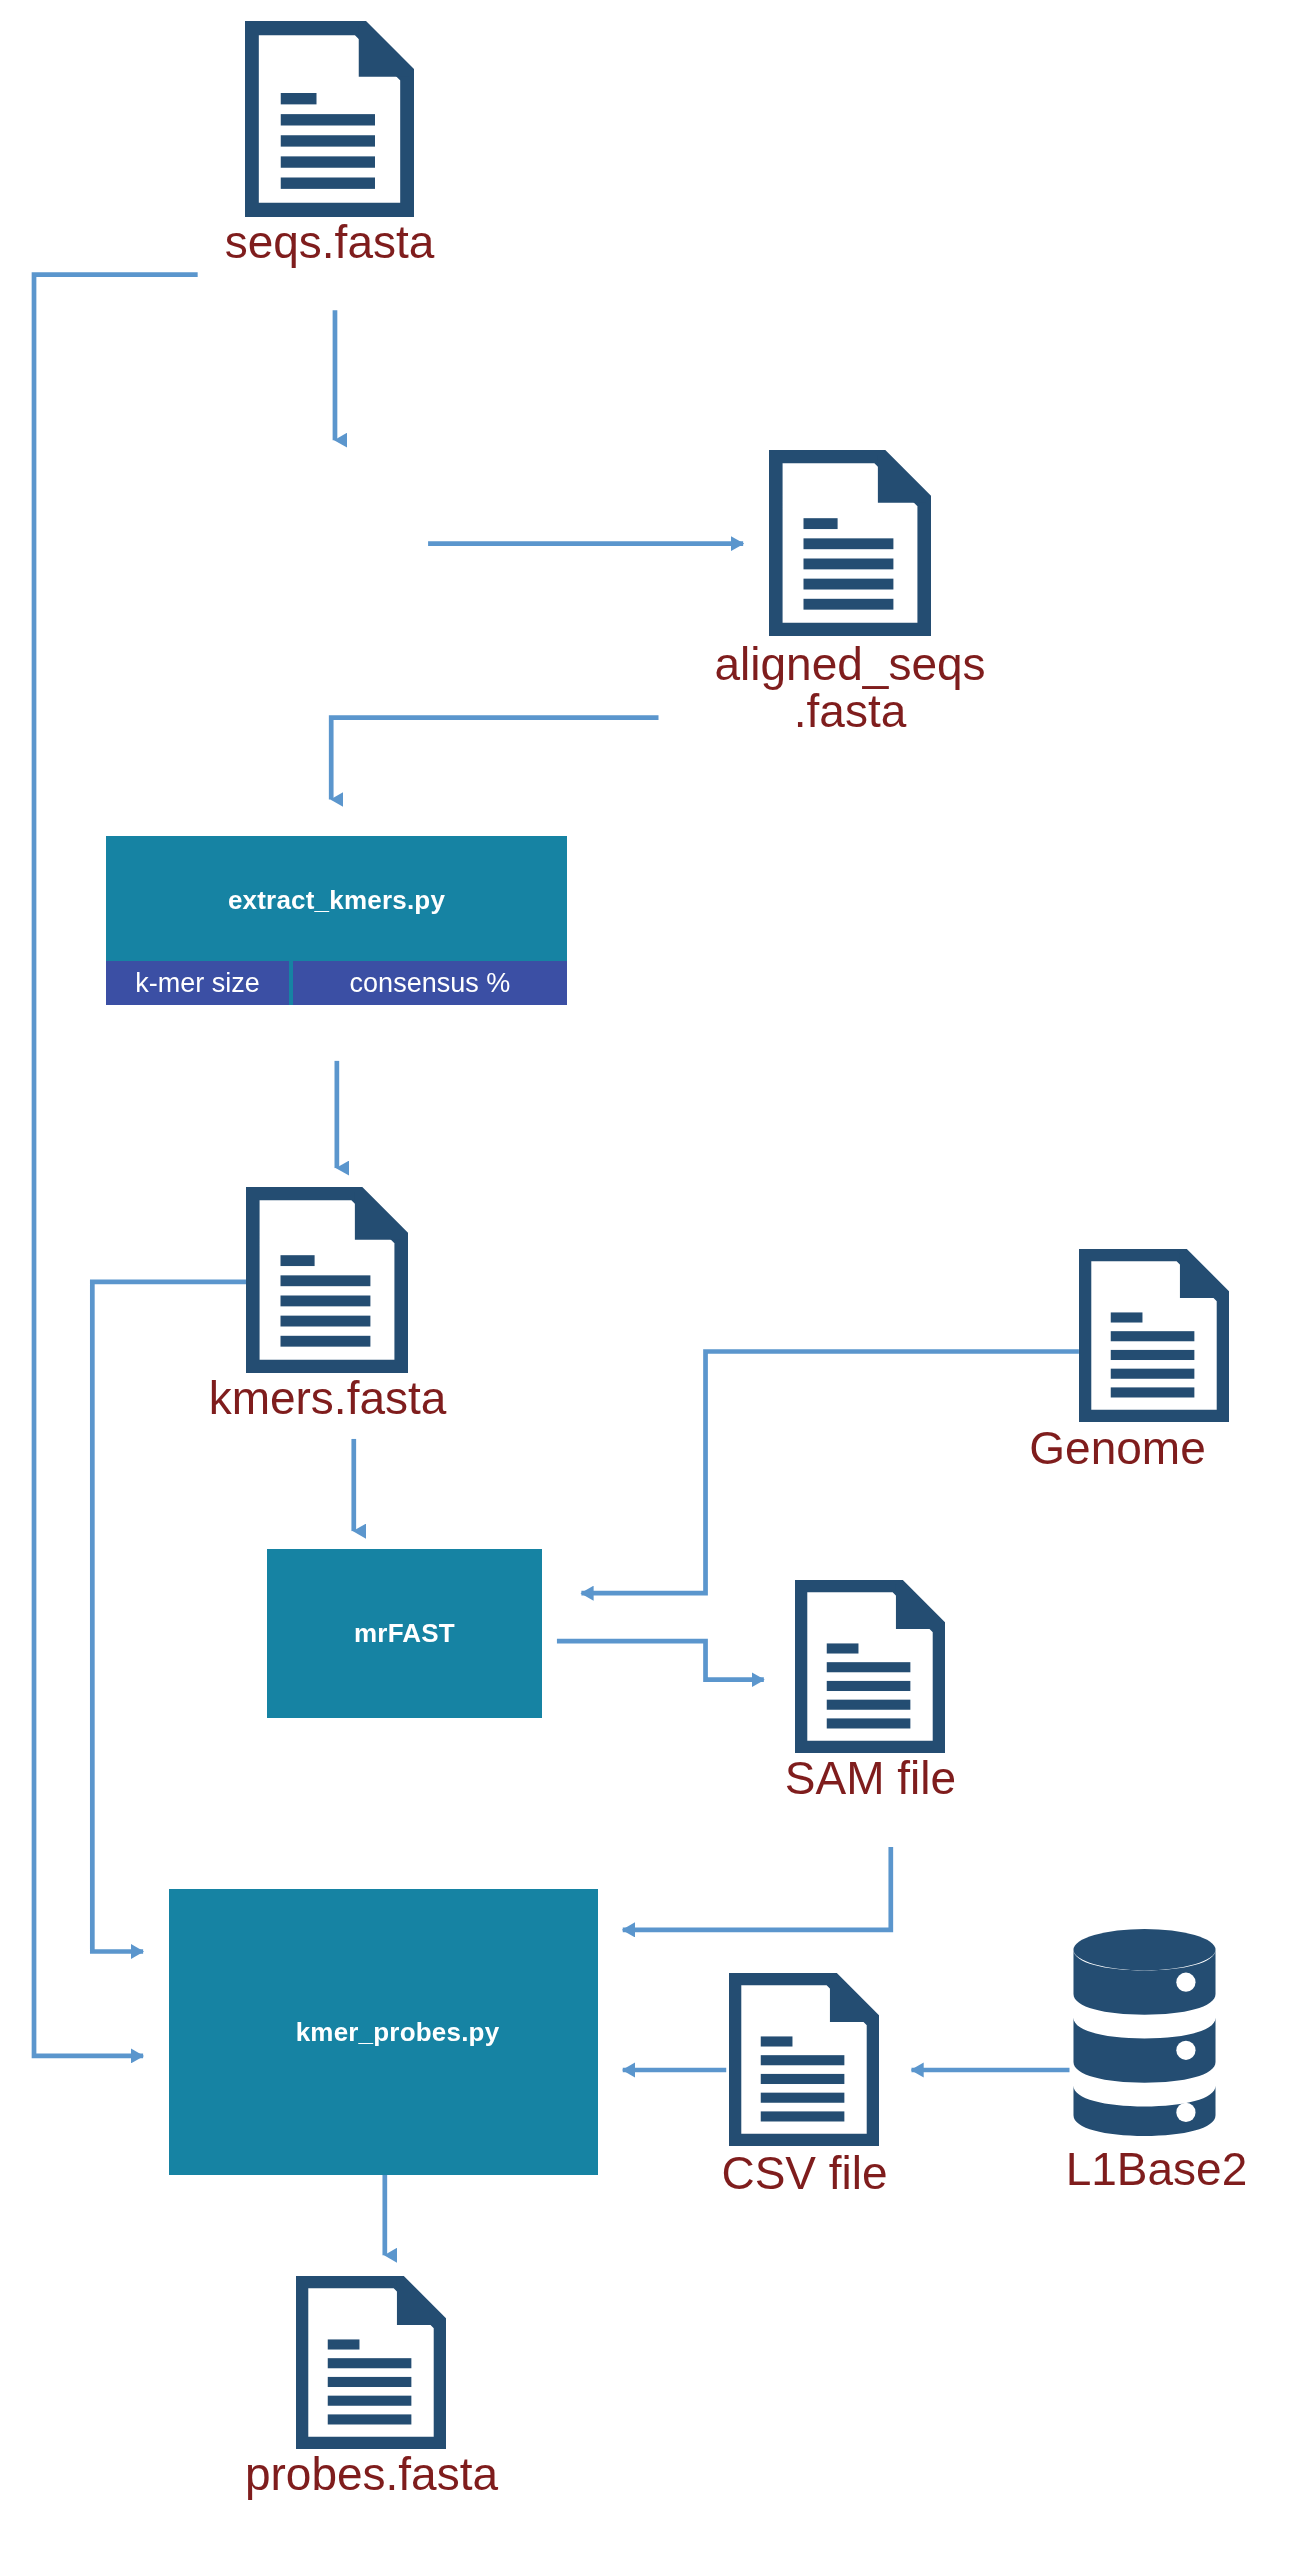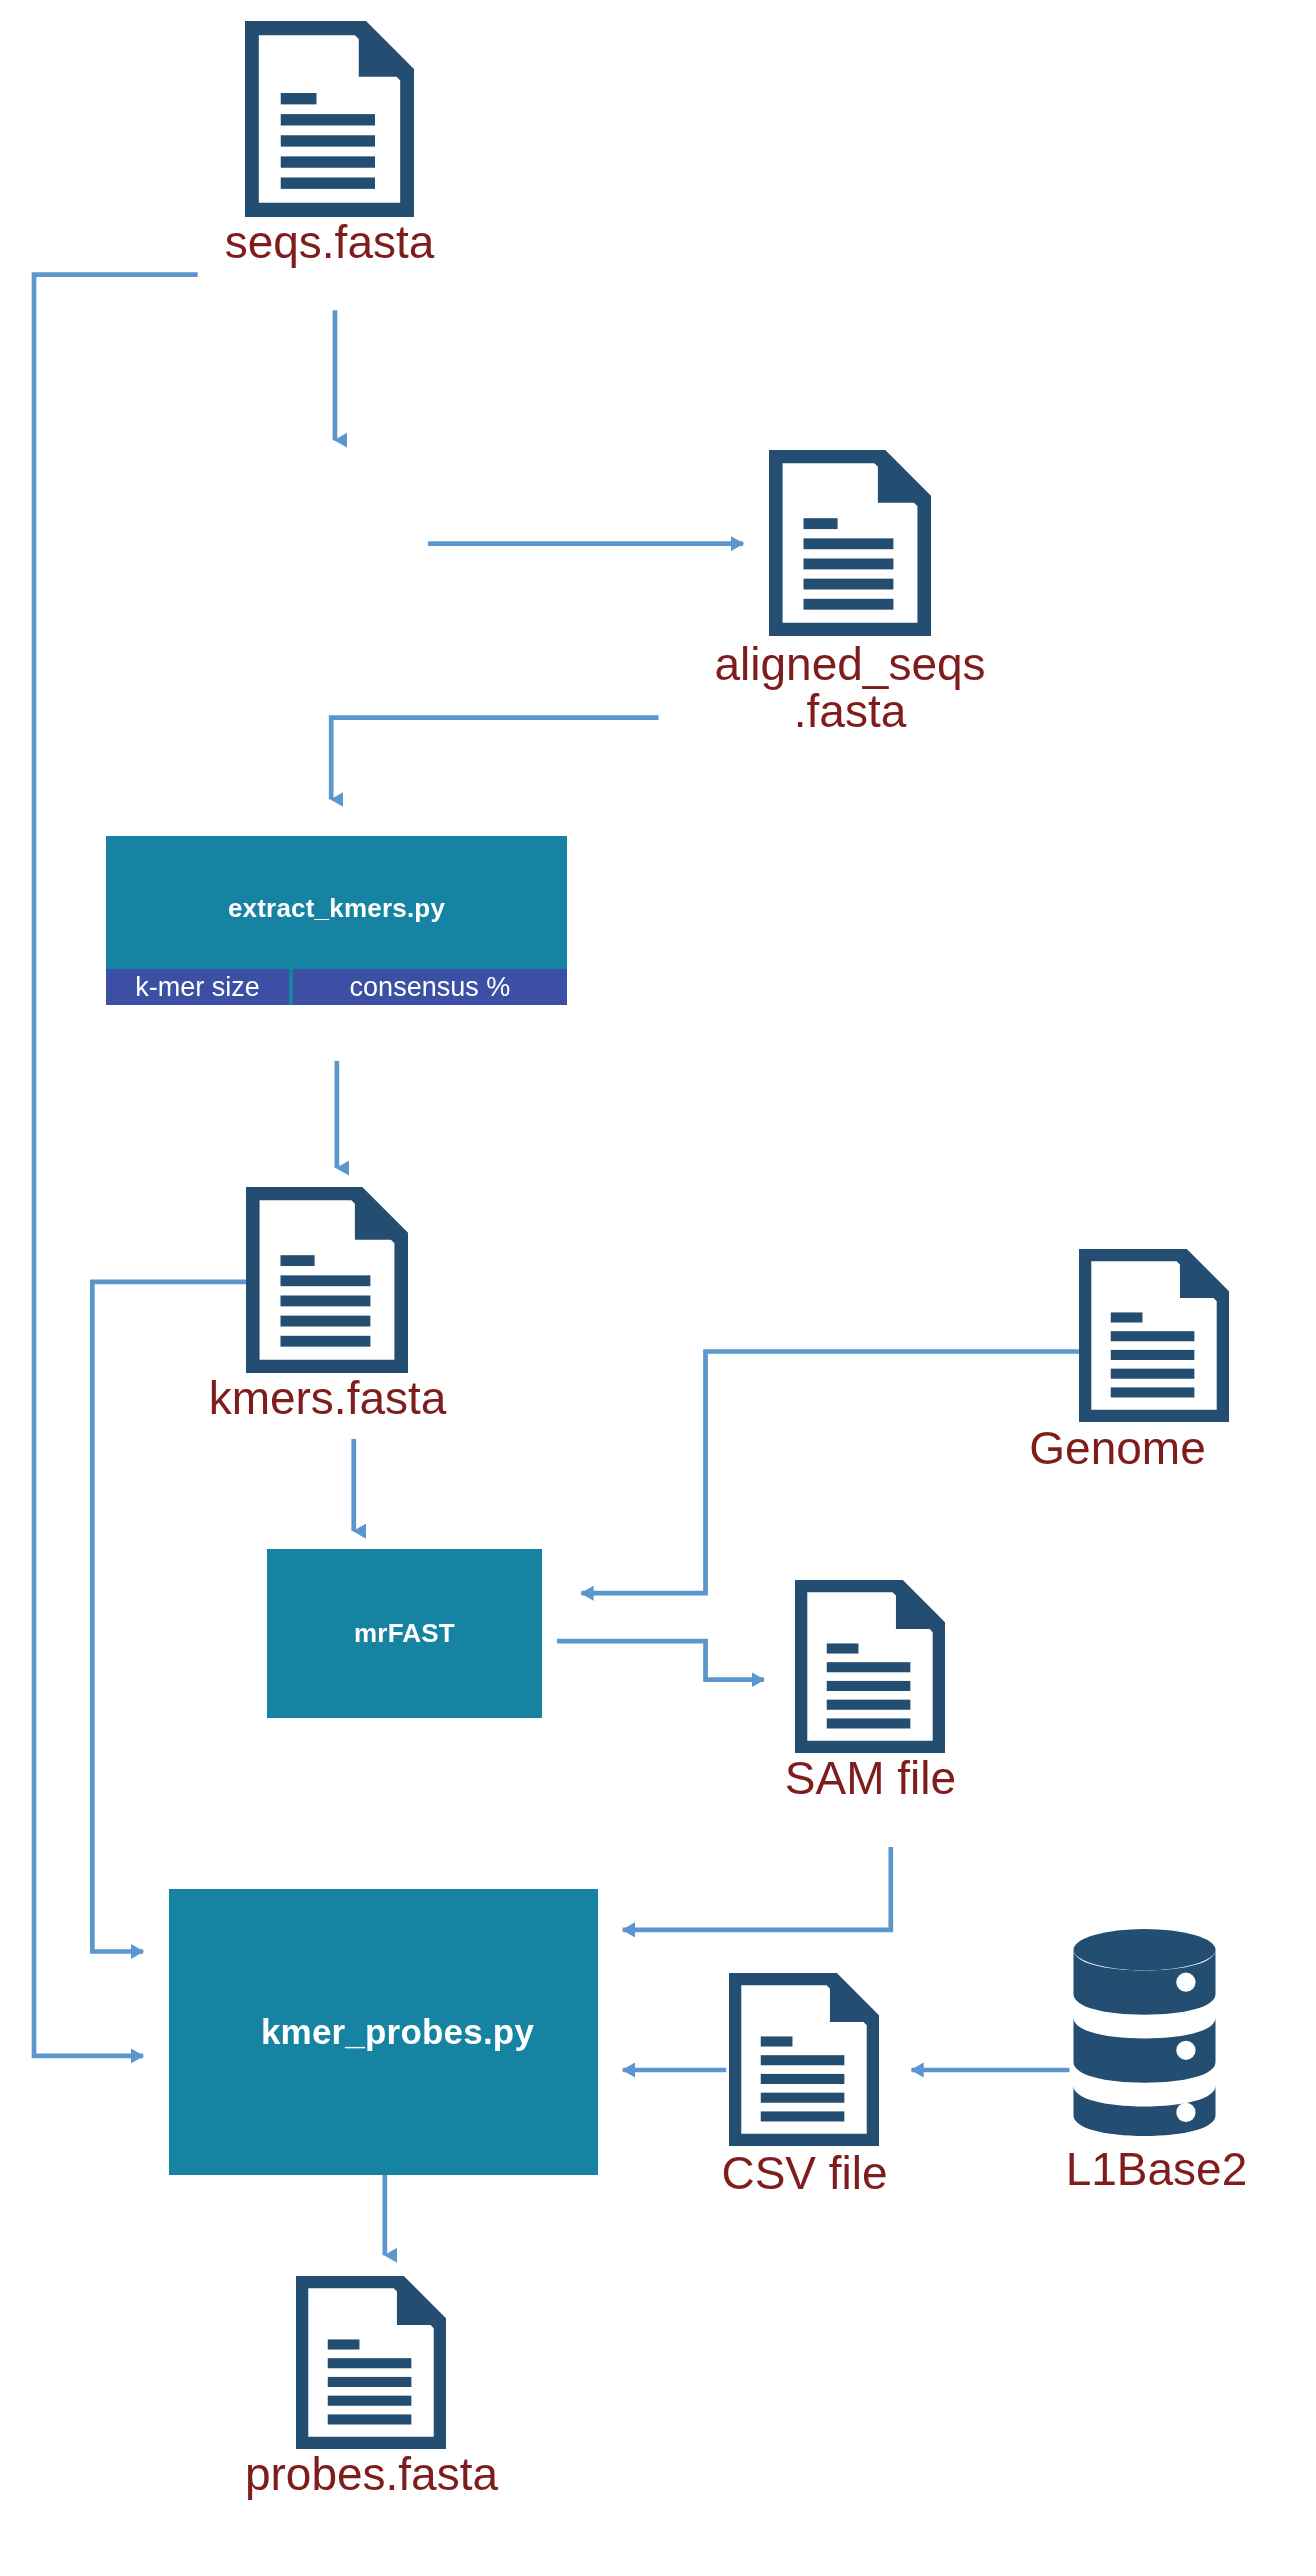--- a/index.html
+++ b/index.html
@@ -151,21 +151,21 @@
       </g>
     </svg>
   </div>
   <div class="file-label" style="left:643px; top:641px; width:414px; font-size:46px;">aligned_seqs
 .fasta</div>
 
   <div class="proc-box" style="left:106px; top:836px; width:461px; height:169px; background:#1683a3;">
     <div class="proc-main" style="height:121px;">
       <div class="proc-label" style="font-size:26px;">extract_kmers.py</div>
     </div>
-    <div class="param-row" style="height:36px; background:#1683a3;">
+    <div class="param-row" style="height:44px; background:#1683a3;">
       <div class="param-cell" style="flex:0 0 183px; background:#3b4fa4; font-size:27px;">k-mer size</div>
       <div class="param-cell" style="flex:1 1 auto; background:#3b4fa4; font-size:27px;">consensus %</div>
     </div>
   </div>
 
   <div class="icon-wrap" style="left:246px; top:1187px; width:162px; height:186px;">
     <svg viewBox="0 0 104 120" width="162" height="186" xmlns="http://www.w3.org/2000/svg">
       <path d="M3,3 H70 L101,34 V117 H3 Z" fill="#ffffff" stroke="#244d72" stroke-width="11"></path>
       <path d="M70,3 L70,34 L101,34 Z" fill="#244d72"></path>
       <g fill="#244d72">
@@ -210,21 +210,21 @@
         <rect x="22" y="70" width="58" height="7"></rect>
         <rect x="22" y="83" width="58" height="7"></rect>
         <rect x="22" y="96" width="58" height="7"></rect>
       </g>
     </svg>
   </div>
   <div class="file-label" style="left:748px; top:1755px; width:245px; font-size:46px;">SAM file</div>
 
   <div class="proc-box" style="left:169px; top:1889px; width:429px; height:286px; background:#1683a3;">
     <div class="proc-main" style="height:100%;">
-      <div class="proc-label" style="font-size:35px;margin-left:28px;">kmer_probes.py</div>
+      <div class="proc-label" style="font-size:26px;margin-left:28px;">kmer_probes.py</div>
     </div>
   </div>
 
   <div class="icon-wrap" style="left:729px; top:1973px; width:150px; height:173px;">
     <svg viewBox="0 0 104 120" width="150" height="173" xmlns="http://www.w3.org/2000/svg">
       <path d="M3,3 H70 L101,34 V117 H3 Z" fill="#ffffff" stroke="#244d72" stroke-width="11"></path>
       <path d="M70,3 L70,34 L101,34 Z" fill="#244d72"></path>
       <g fill="#244d72">
         <rect x="22" y="44" width="22" height="7"></rect>
         <rect x="22" y="57" width="58" height="7"></rect>

